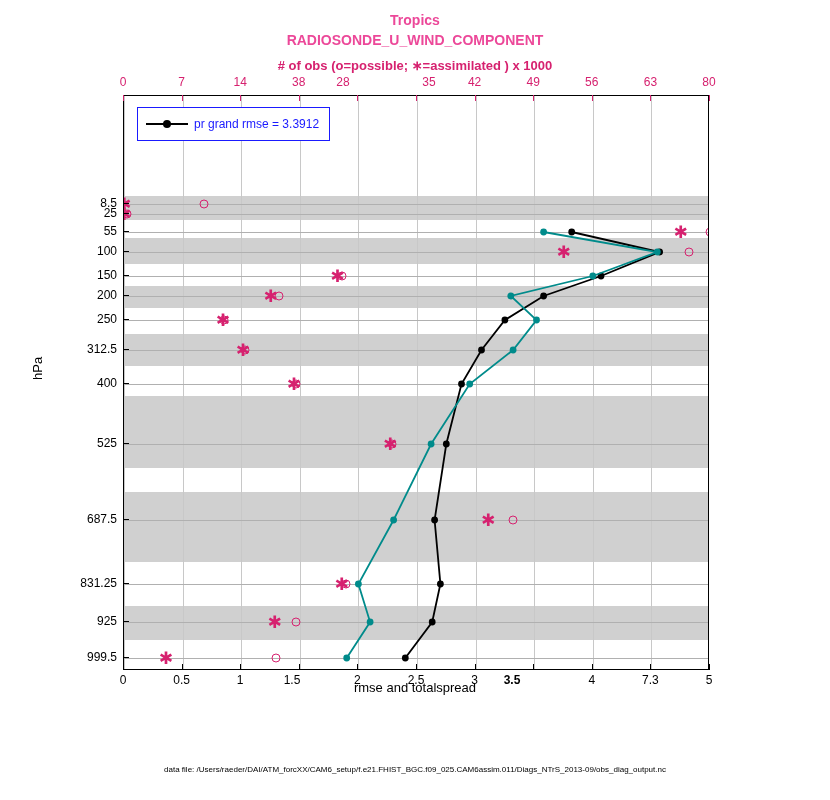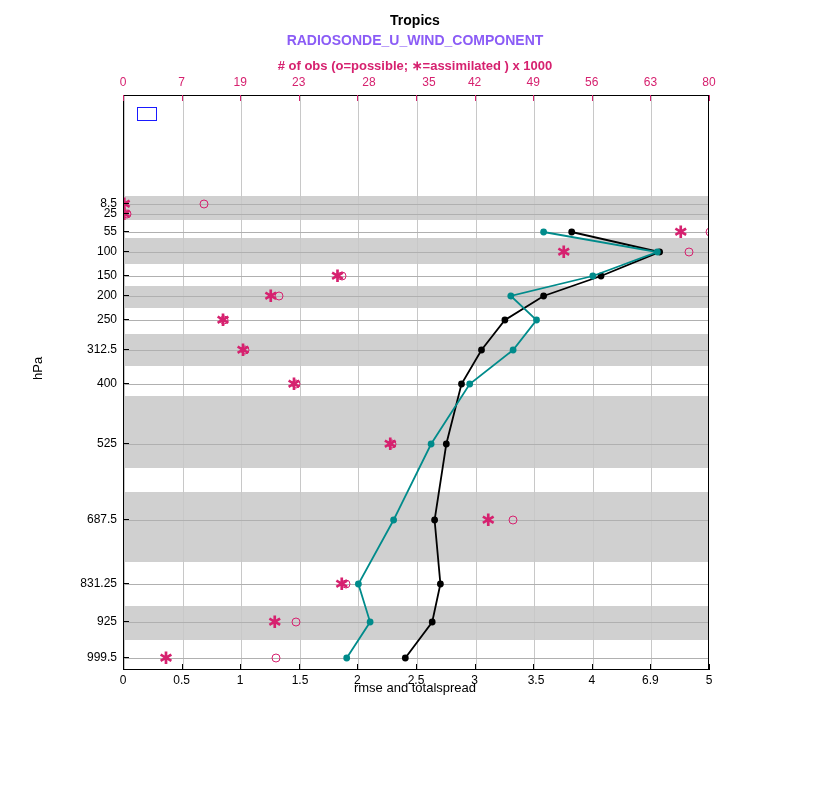--- a/index.html
+++ b/index.html
@@ -20,31 +20,31 @@
     height: 800px;
   }
   .title-main {
     position: absolute;
     left: 0;
     top: 12px;
     width: 830px;
     text-align: center;
     font-size: 14px;
     font-weight: bold;
-    color: #000000;
+    color: #ec4899;
   }
   .title-sub {
     position: absolute;
     left: 0;
     top: 32px;
     width: 830px;
     text-align: center;
     font-size: 14px;
     font-weight: bold;
-    color: #8b5cf6;
+    color: #ec4899;
   }
   .title-obs {
     position: absolute;
     left: 0;
     top: 58px;
     width: 830px;
     text-align: center;
     font-size: 13px;
     font-weight: bold;
     color: #d6216f;
@@ -335,45 +335,45 @@
         <div class="obs-star" style="left: 150.686px; top: 526px;">✱</div>
         <div class="obs-star" style="left: 41.8571px; top: 562px;">✱</div>
       </div>
     <div id="ticks-layer">
         <div class="xtick-label" style="left: 0px;">0</div>
         <div class="tickmark-bottom" style="left: 0px; top: 569px;"></div>
         <div class="xtick-label" style="left: 58.6px;">0.5</div>
         <div class="tickmark-bottom" style="left: 58.6px; top: 569px;"></div>
         <div class="xtick-label" style="left: 117.2px;">1</div>
         <div class="tickmark-bottom" style="left: 117.2px; top: 569px;"></div>
-        <div class="xtick-label" style="left: 177px;">1.5</div>
+        <div class="xtick-label" style="left: 169px;">1.5</div>
         <div class="tickmark-bottom" style="left: 175.8px; top: 569px;"></div>
         <div class="xtick-label" style="left: 234.4px;">2</div>
         <div class="tickmark-bottom" style="left: 234.4px; top: 569px;"></div>
         <div class="xtick-label" style="left: 293px;">2.5</div>
         <div class="tickmark-bottom" style="left: 293px; top: 569px;"></div>
         <div class="xtick-label" style="left: 351.6px;">3</div>
         <div class="tickmark-bottom" style="left: 351.6px; top: 569px;"></div>
-        <div class="xtick-label" style="left: 413px;">3.5</div>
+        <div class="xtick-label" style="left: 389px; font-weight: bold;">3.5</div>
         <div class="tickmark-bottom" style="left: 410.2px; top: 569px;"></div>
         <div class="xtick-label" style="left: 468.8px;">4</div>
         <div class="tickmark-bottom" style="left: 468.8px; top: 569px;"></div>
-        <div class="xtick-label" style="left: 527.4px;">6.9</div>
+        <div class="xtick-label" style="left: 527.4px;">7.3</div>
         <div class="tickmark-bottom" style="left: 527.4px; top: 569px;"></div>
         <div class="xtick-label" style="left: 586px;">5</div>
         <div class="tickmark-bottom" style="left: 586px; top: 569px;"></div>
         <div class="xtick-top-label" style="left: 0px;">0</div>
         <div class="tickmark-top" style="left: 0px;"></div>
         <div class="xtick-top-label" style="left: 58.6px;">7</div>
         <div class="tickmark-top" style="left: 58.6px;"></div>
-        <div class="xtick-top-label" style="left: 117.2px;">19</div>
+        <div class="xtick-top-label" style="left: 117.2px;">14</div>
         <div class="tickmark-top" style="left: 117.2px;"></div>
-        <div class="xtick-top-label" style="left: 175.8px;">23</div>
+        <div class="xtick-top-label" style="left: 175.8px;">38</div>
         <div class="tickmark-top" style="left: 175.8px;"></div>
-        <div class="xtick-top-label" style="left: 246px; text-align: right;">28</div>
+        <div class="xtick-top-label" style="left: 220px; text-align: right;">28</div>
         <div class="tickmark-top" style="left: 234.4px;"></div>
         <div class="xtick-top-label" style="left: 306px;">35</div>
         <div class="tickmark-top" style="left: 293px;"></div>
         <div class="xtick-top-label" style="left: 351.6px;">42</div>
         <div class="tickmark-top" style="left: 351.6px;"></div>
         <div class="xtick-top-label" style="left: 410.2px;">49</div>
         <div class="tickmark-top" style="left: 410.2px;"></div>
         <div class="xtick-top-label" style="left: 468.8px;">56</div>
         <div class="tickmark-top" style="left: 468.8px;"></div>
         <div class="xtick-top-label" style="left: 527.4px;">63</div>
@@ -404,18 +404,26 @@
         <div class="tickmark-left" style="top: 424px;"></div>
         <div class="ytick-label" style="top: 488px;">831.25</div>
         <div class="tickmark-left" style="top: 488px;"></div>
         <div class="ytick-label" style="top: 526px;">925</div>
         <div class="tickmark-left" style="top: 526px;"></div>
         <div class="ytick-label" style="top: 562px;">999.5</div>
         <div class="tickmark-left" style="top: 562px;"></div>
       </div>
 
     <div class="legend">
+      <div class="legend-row">
+        <span class="legend-swatch">
+          <span class="lsline" style="background:#000000"></span>
+          <span class="lsdot" style="background:#000000"></span>
+        </span>
+        <span>pr grand rmse = 3.3912</span>
+      </div>
     </div>
   </div>
 
   <div class="axis-label-x">rmse and totalspread</div>
+  <div class="datafile">data file: /Users/raeder/DAI/ATM_forcXX/CAM6_setup/f.e21.FHIST_BGC.f09_025.CAM6assim.011/Diags_NTrS_2013-09/obs_diag_output.nc</div>
 
 </div>
 
 </body></html>

